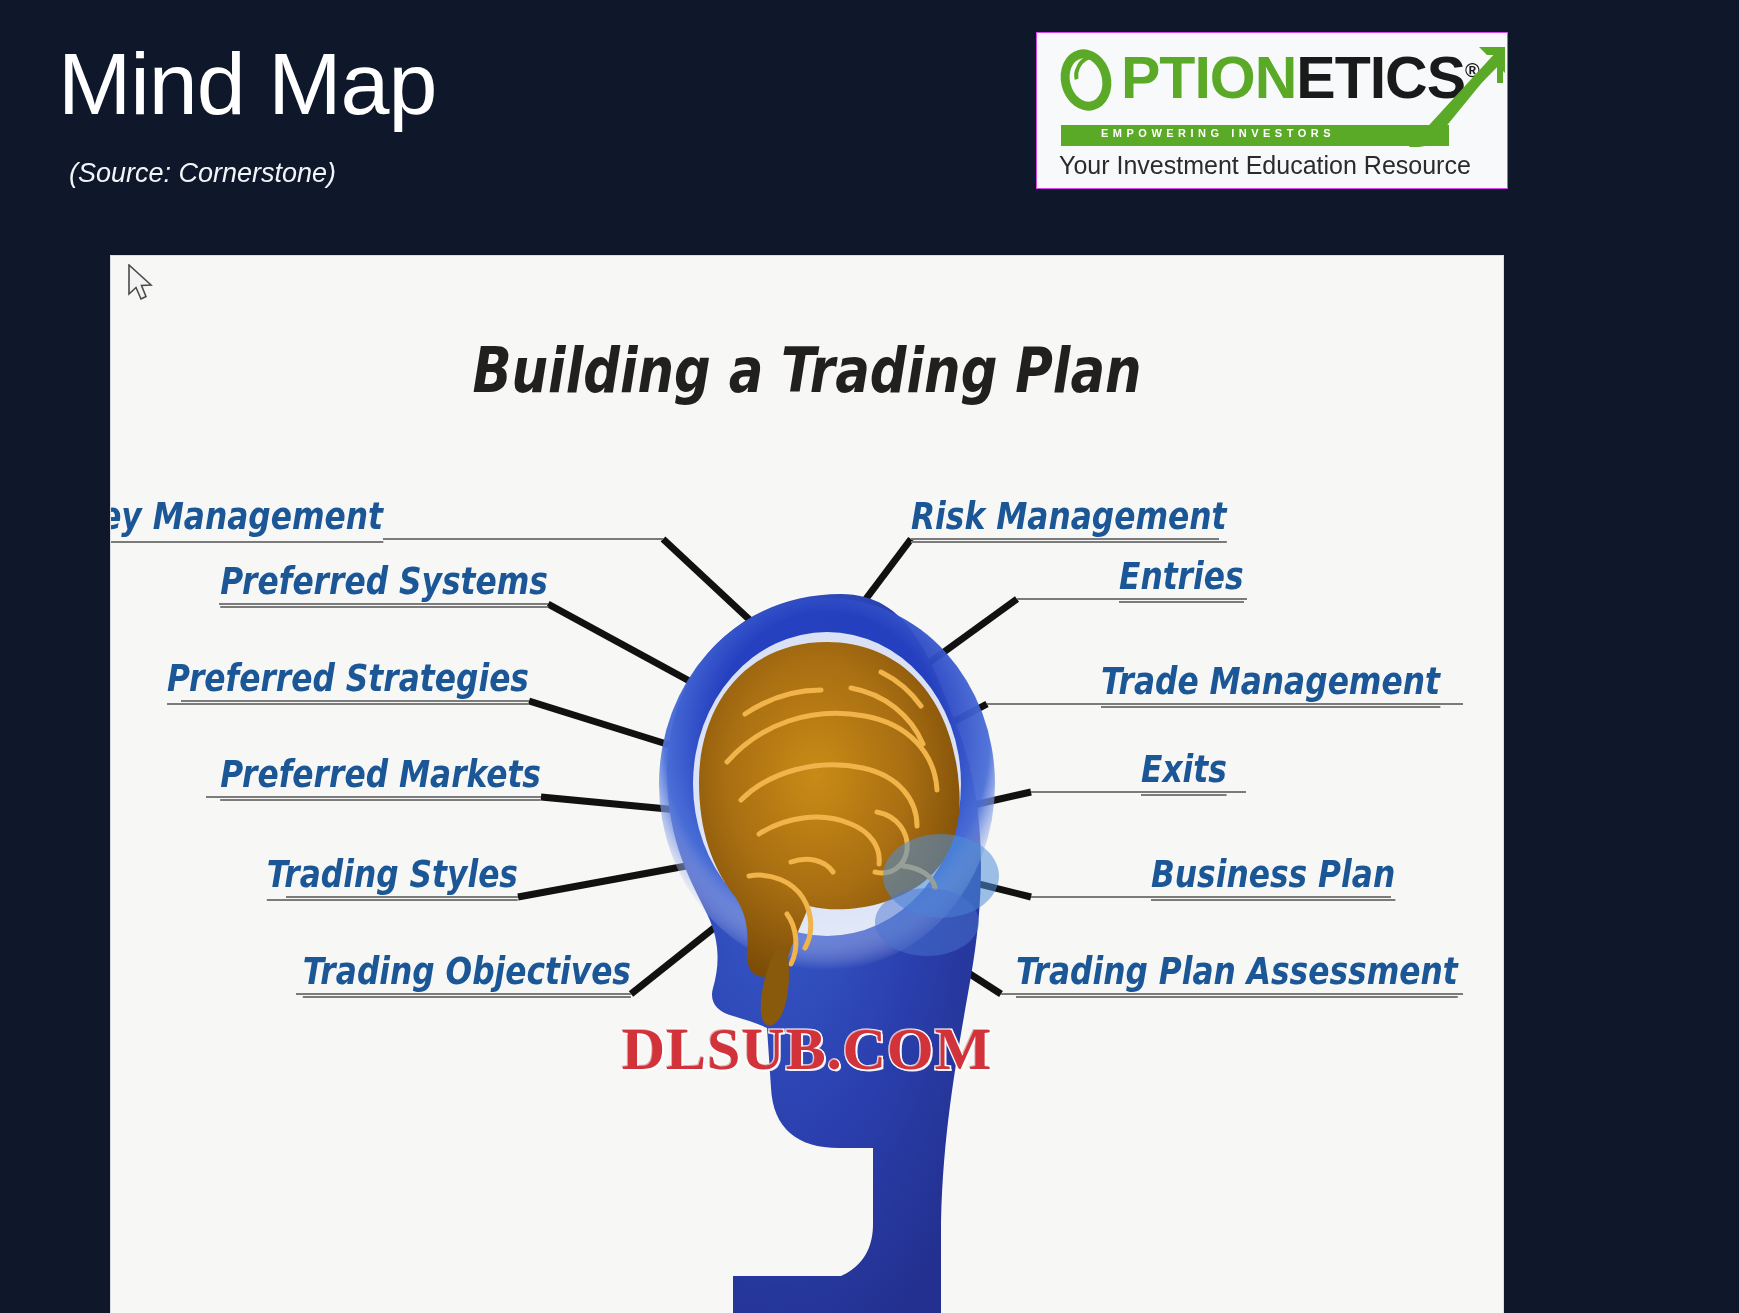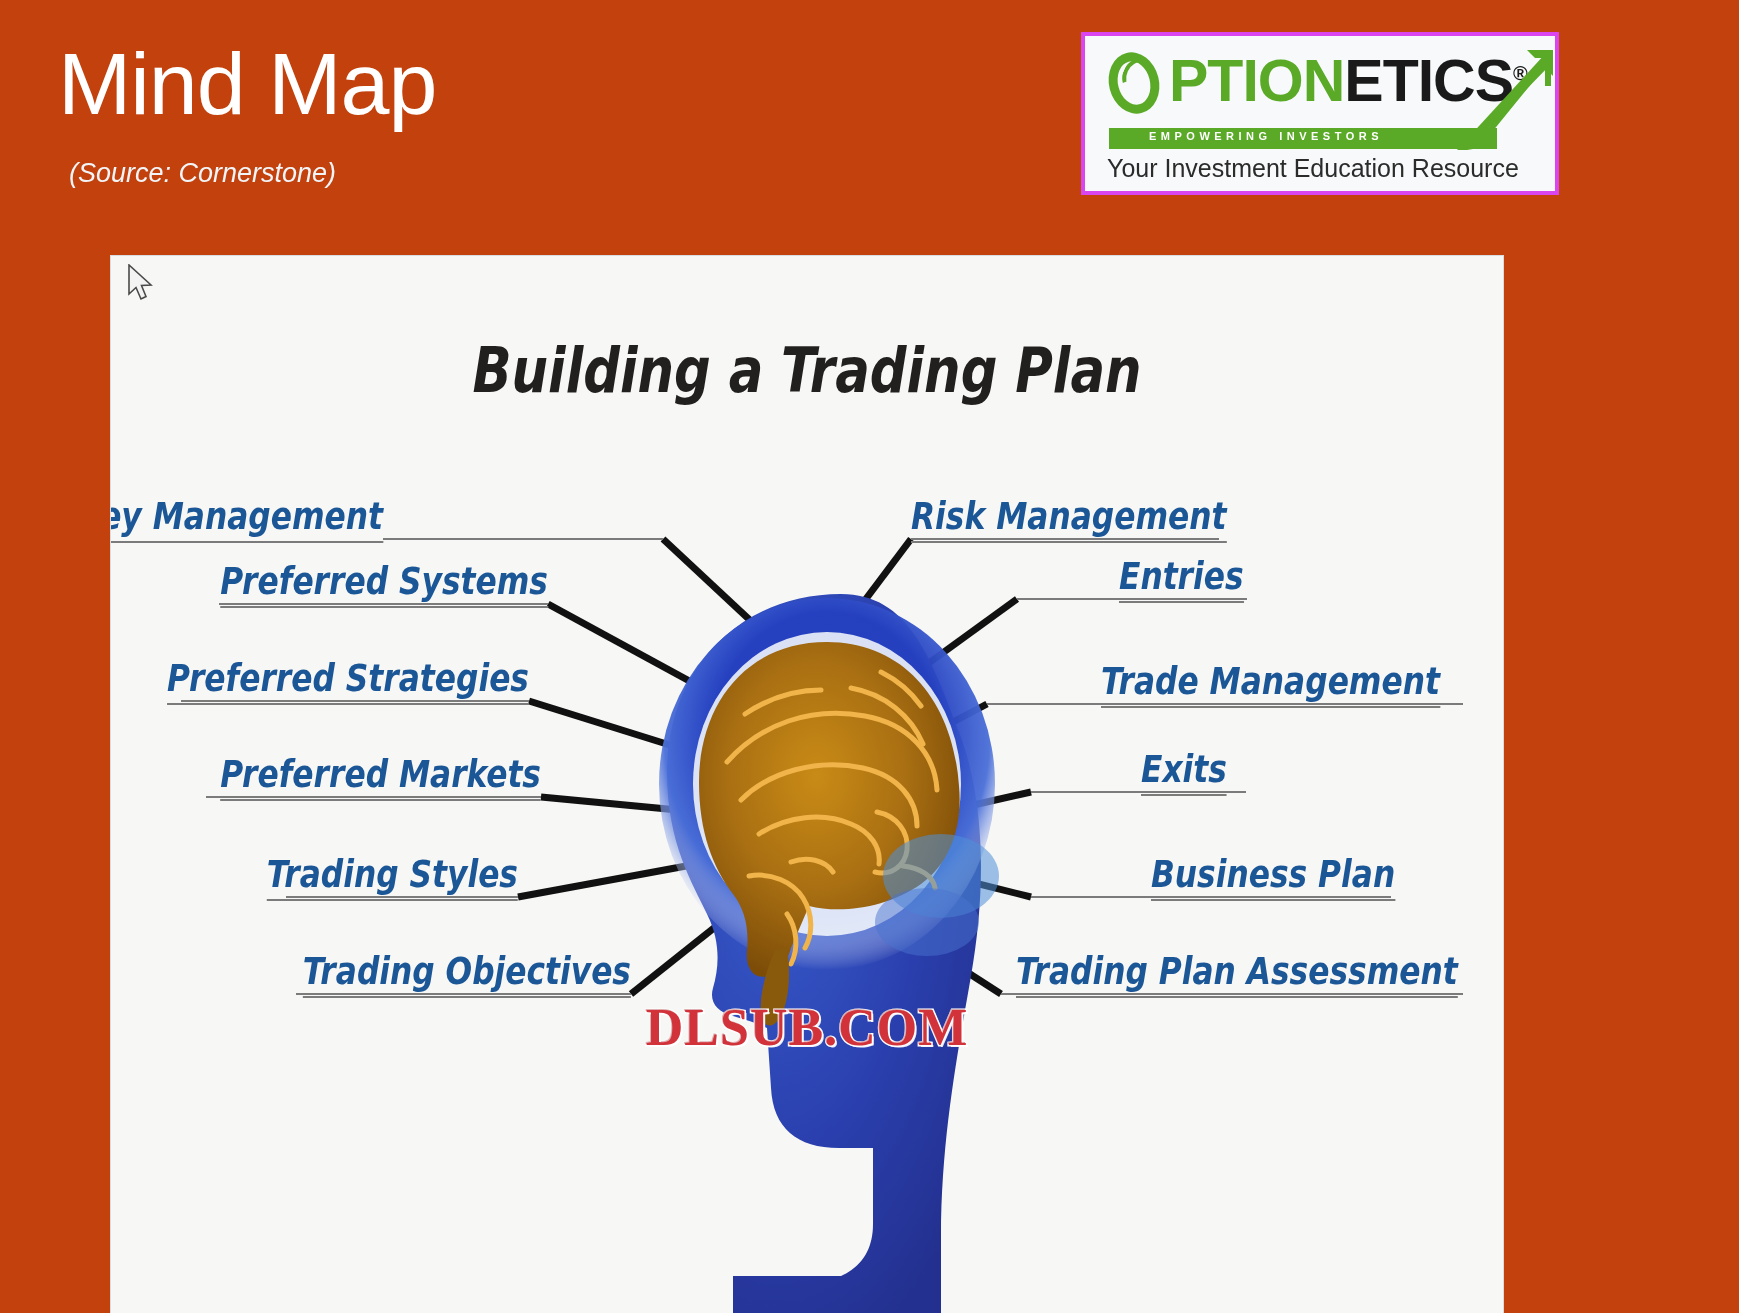--- a/index.html
+++ b/index.html
@@ -4,21 +4,21 @@
 <style>
   html, body {
     margin: 0;
     padding: 0;
     background: #ffffff;
   }
   #screen {
     position: relative;
     width: 1739px;
     height: 1313px;
-    background: #c2410c;
+    background: #0f172a;
     overflow: hidden;
     font-family: "Liberation Sans", sans-serif;
   }
 
   
   #slide-title {
     position: absolute;
     left: 58px;
     top: 40px;
     color: #ffffff;
@@ -40,23 +40,22 @@
   }
 
   
   #logo-box {
     position: absolute;
     left: 1036px;
     top: 32px;
     width: 470px;
     height: 155px;
     background: #f7f9fa;
-    border: 4px solid #d946ef;
+    border: 1px solid #d946ef;
     overflow: hidden;
-    margin-left: 45px;
   }
   #logo-wordmark {
     position: absolute;
     left: 22px;
     top: 16px;
     white-space: nowrap;
     font-size: 59px;
     font-weight: bold;
     letter-spacing: -1px;
     line-height: 1;
@@ -211,21 +210,21 @@
     font-family: "Liberation Serif", "DejaVu Serif", serif;
     font-weight: bold;
     color: #d2323a;
     letter-spacing: 1px;
     -webkit-text-stroke: 3px #fdfdfd;
     paint-order: stroke fill;
     text-shadow:
        2px 2px 0 rgba(255,255,255,0.9),
       -1px -1px 0 rgba(160,30,35,0.35);
   }
-  #watermark-1 { top: 742px; font-size: 52px; }
+  #watermark-1 { top: 759px; font-size: 60px; }
   #watermark-2 { top: 832px; font-size: 76px; }
 </style>
 </head>
 <body>
 
 <div id="screen">
 
   <div id="slide-title">Mind Map</div>
   <div id="slide-source">(Source: Cornerstone)</div>
 

